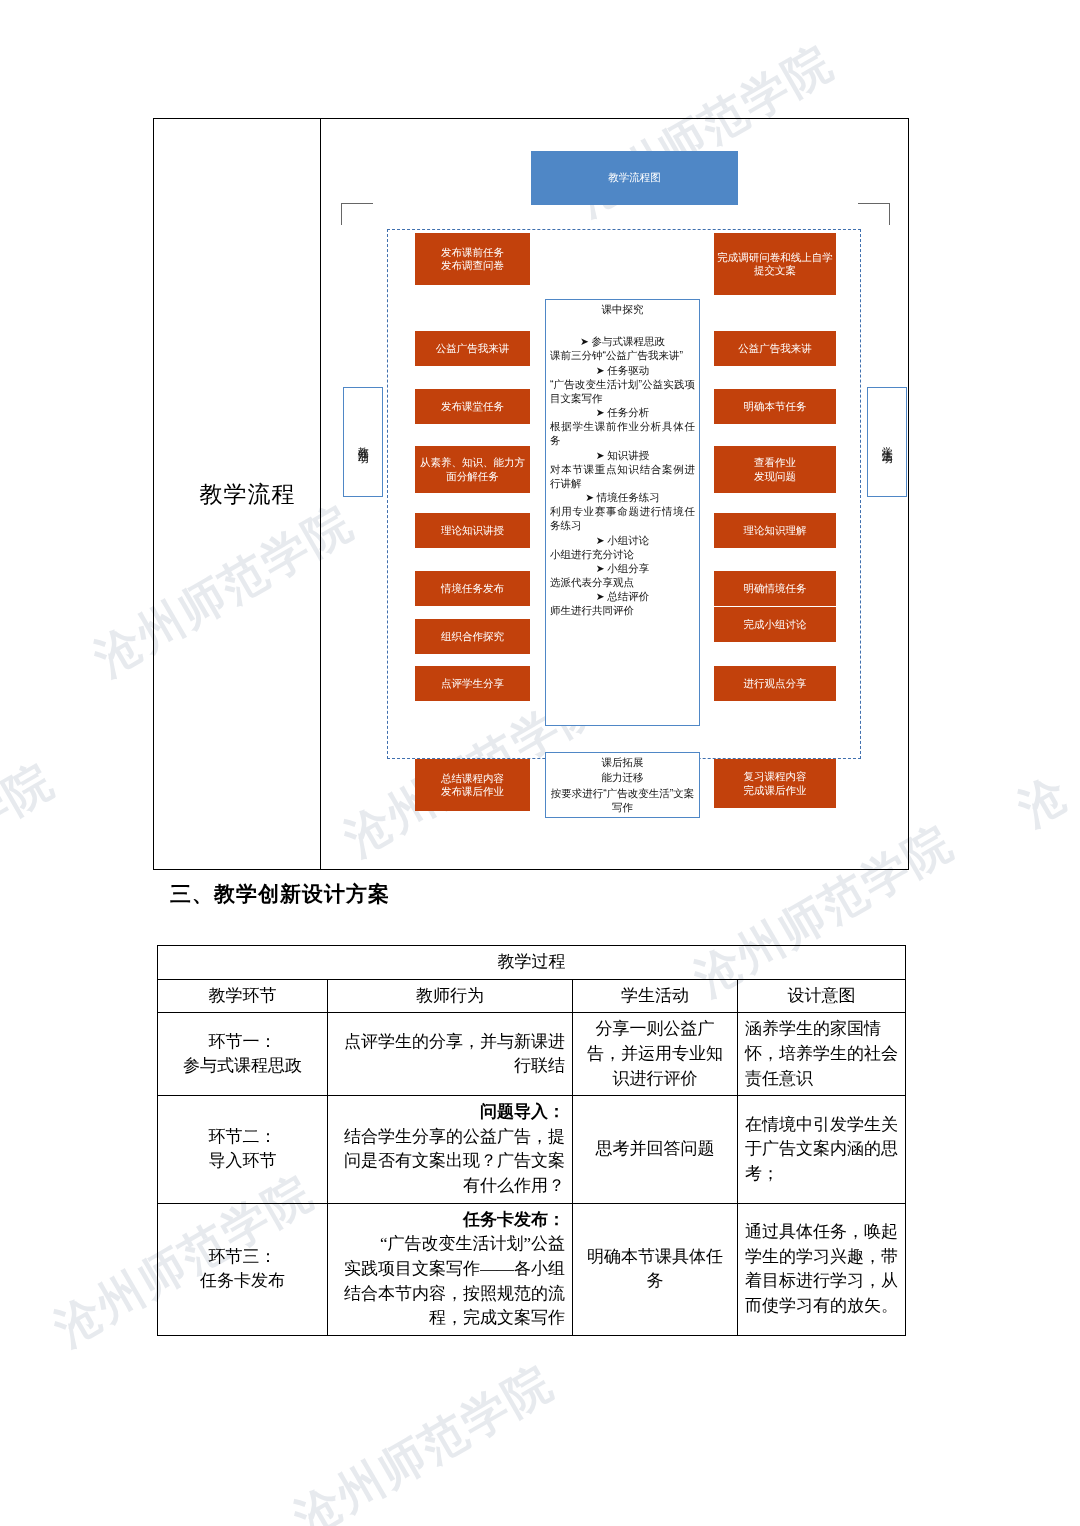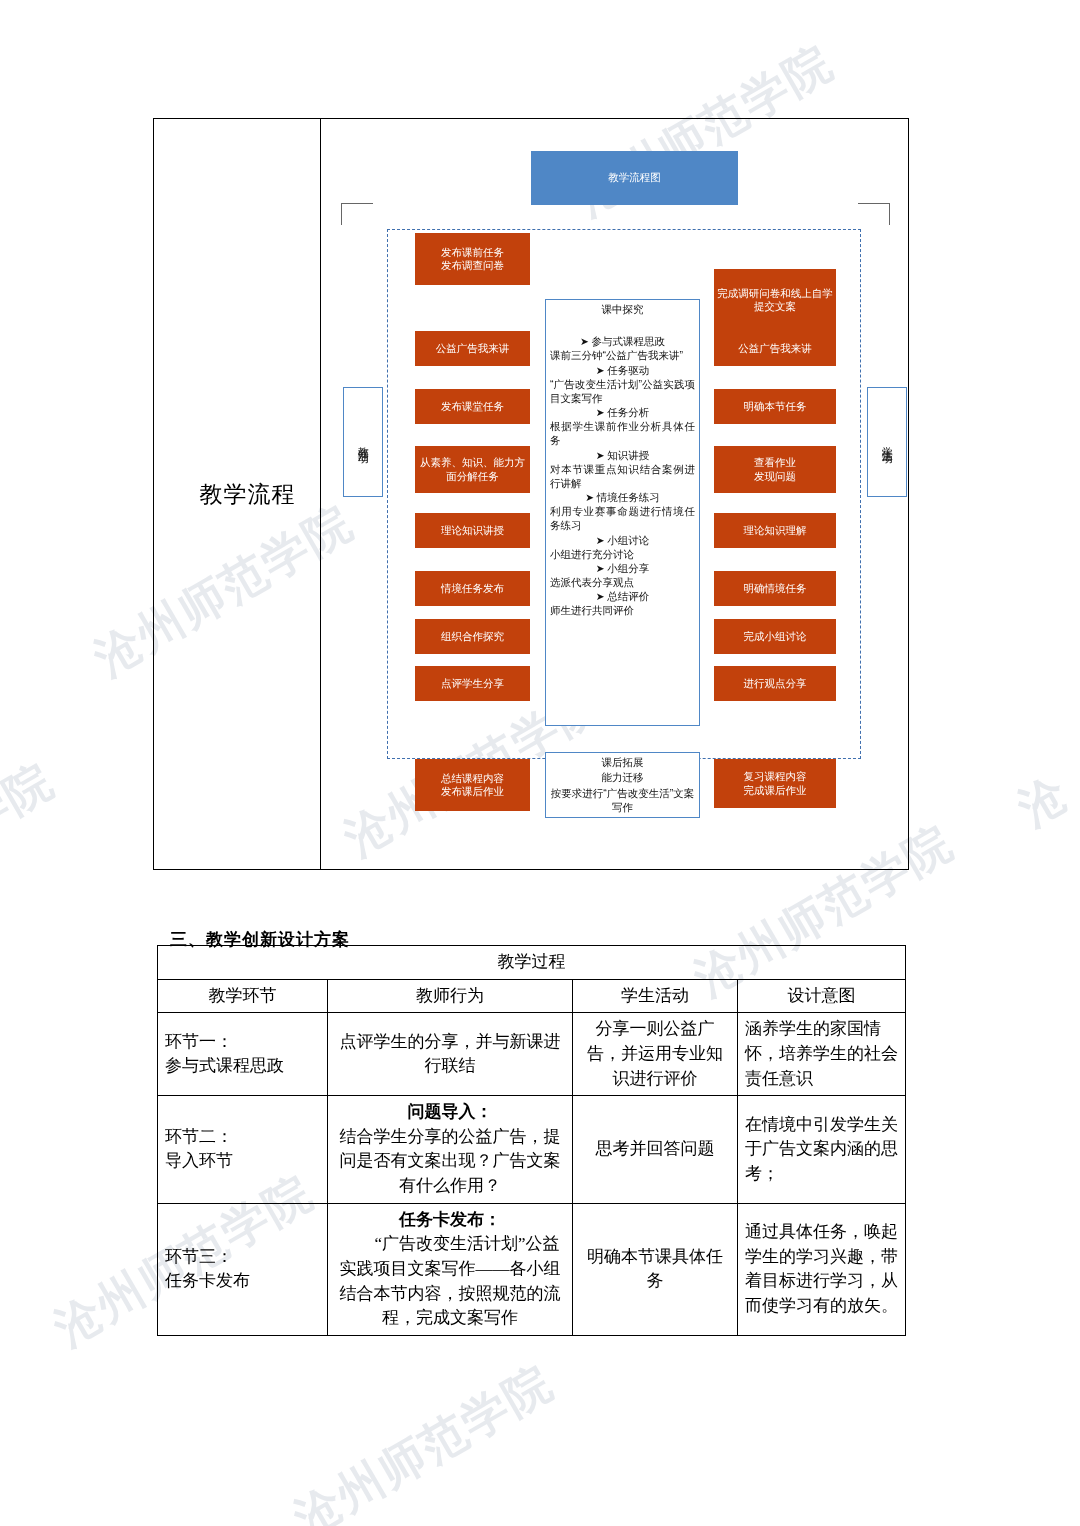--- a/index.html
+++ b/index.html
@@ -139,25 +139,24 @@
   .center-col .txt {
     display: block;
     text-align: justify;
   }
 
   
   .section-heading {
     position: absolute;
     left: 170px;
     top: 880px;
-    font-size: 17px;
+    font-size: 21px;
     font-weight: bold;
     font-family: "Liberation Serif", serif;
     letter-spacing: 1px;
-    margin-top: 48px;
   }
 
   
   table.proc {
     position: absolute;
     left: 157px;
     top: 945px;
     width: 748px;
     border-collapse: collapse;
     font-family: "Liberation Serif", serif;
@@ -174,22 +173,22 @@
   .proc-title {
     text-align: center;
     font-size: 21px;
     padding: 5px 0;
   }
   .proc-head td {
     text-align: center;
     font-size: 20px;
     padding: 4px 0;
   }
-  .c-stage { text-align: left; font-size: 17px; }
-  .c-teacher { text-align: center; }
+  .c-stage { text-align: center; font-size: 17px; }
+  .c-teacher { text-align: right; }
   .c-student { text-align: center; }
   .c-intent { text-align: left; }
   .bold-lead { font-weight: bold; display: block; }
   .indent { display: block; }
 </style>
 </head>
 <body>
 
 <div class="page">
 
@@ -249,41 +248,41 @@
         <span>组织合作探究</span>
       </div>
       <div class="fbox" style="left:94px; top:547px; width:115px; height:35px;">
         <span>点评学生分享</span>
       </div>
       <div class="fbox" style="left:94px; top:640px; width:115px; height:52px; white-space:pre-line;">
         <span>总结课程内容
 发布课后作业</span>
       </div>
 
-      <div class="fbox" style="left:393px; top:114px; width:122px; height:62px; white-space:pre-line;margin-top:36px;">
+      <div class="fbox" style="left:393px; top:114px; width:122px; height:62px; white-space:pre-line;">
         <span>完成调研问卷和线上自学
 提交文案</span>
       </div>
       <div class="fbox" style="left:393px; top:212px; width:122px; height:35px;">
         <span>公益广告我来讲</span>
       </div>
       <div class="fbox" style="left:393px; top:270px; width:122px; height:35px;">
         <span>明确本节任务</span>
       </div>
       <div class="fbox" style="left:393px; top:327px; width:122px; height:47px; white-space:pre-line;">
         <span>查看作业
 发现问题</span>
       </div>
       <div class="fbox" style="left:393px; top:394px; width:122px; height:35px;">
         <span>理论知识理解</span>
       </div>
       <div class="fbox" style="left:393px; top:452px; width:122px; height:35px;">
         <span>明确情境任务</span>
       </div>
-      <div class="fbox" style="left:393px; top:500px; width:122px; height:35px;">
+      <div class="fbox" style="left:393px; top:488px; width:122px; height:35px;">
         <span>完成小组讨论</span>
       </div>
       <div class="fbox" style="left:393px; top:547px; width:122px; height:35px;">
         <span>进行观点分享</span>
       </div>
       <div class="fbox" style="left:393px; top:640px; width:122px; height:49px; white-space:pre-line;">
         <span>复习课程内容
 完成课后作业</span>
       </div>
 

